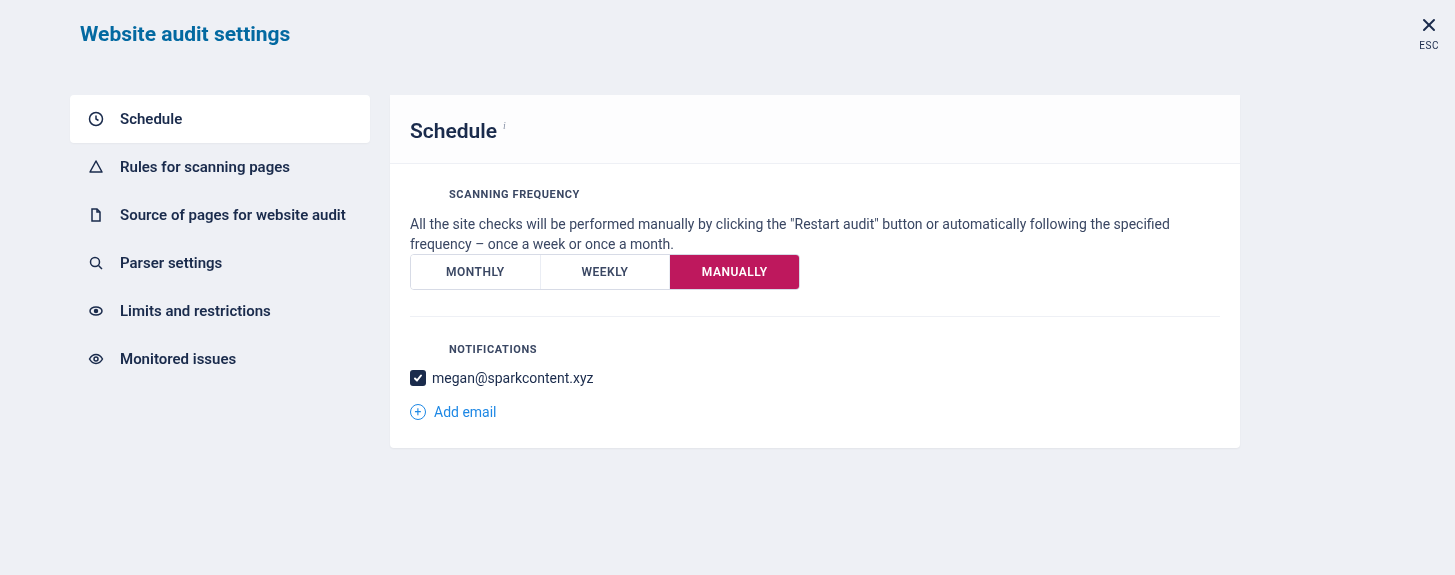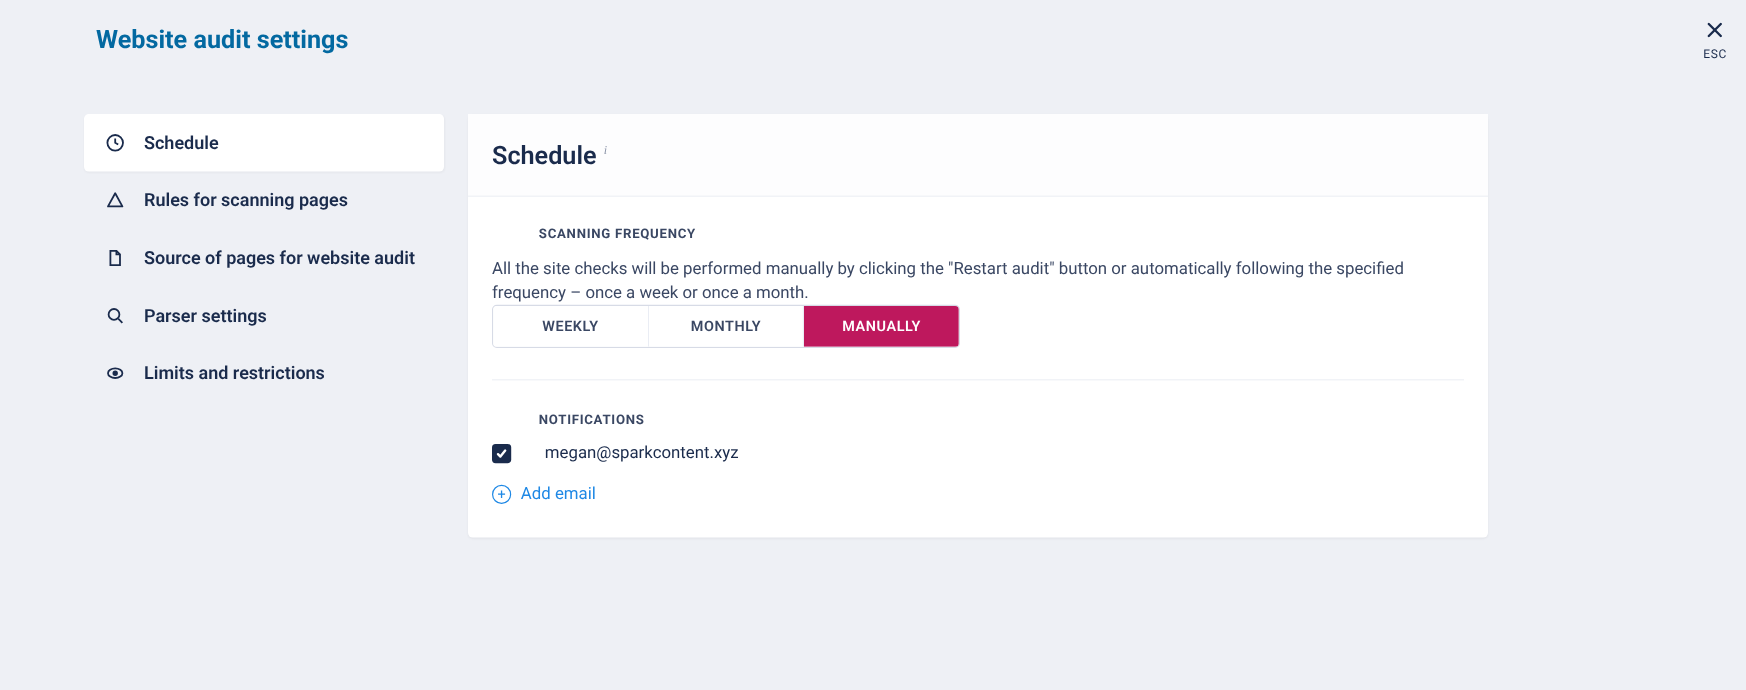--- a/index.html
+++ b/index.html
@@ -141,21 +141,21 @@
     color: #ffffff;
   }
   .divider {
     height: 1px;
     background: #eef0f5;
     margin: 26px 0;
   }
   .email-row {
     display: flex;
     align-items: center;
-    gap: 28px;
+    gap: 6px;
     margin-bottom: 18px;
   }
   .chk {
     width: 16px;
     height: 16px;
     background: #1a2b4c;
     border-radius: 3px;
     display: flex;
     align-items: center;
     justify-content: center;
@@ -246,36 +246,45 @@
     <span class="icon">
       <svg width="16" height="16" viewBox="0 0 16 16" fill="none" stroke="#1a2b4c" stroke-width="1.5">
           <ellipse cx="8" cy="8" rx="6" ry="4"></ellipse>
           <circle cx="8" cy="8" r="1.5" fill="#1a2b4c"></circle>
         </svg>
     </span>
     <span>Limits and restrictions</span>
   </div>
 
 
+  <div class="sidebar-item">
+    <span class="icon">
+      <svg width="16" height="16" viewBox="0 0 16 16" fill="none" stroke="#1a2b4c" stroke-width="1.5">
+          <path d="M1.5 8s2.5-4.5 6.5-4.5S14.5 8 14.5 8s-2.5 4.5-6.5 4.5S1.5 8 1.5 8z"></path>
+          <circle cx="8" cy="8" r="2"></circle>
+        </svg>
+    </span>
+    <span>Monitored issues</span>
+  </div>
 
 </div>
 
 <div class="panel">
   <div class="panel-header">
     <h2>Schedule</h2>
     <span class="info-i">i</span>
   </div>
   <div class="panel-body">
 
     <div class="section-label">SCANNING FREQUENCY</div>
     <div class="section-desc">All the site checks will be performed manually by clicking the "Restart audit" button or automatically following the specified frequency – once a week or once a month.</div>
 
     <div class="seg-group">
+      <div class="seg-btn">MONTHLY</div>
       <div class="seg-btn">WEEKLY</div>
-      <div class="seg-btn">MONTHLY</div>
       <div class="seg-btn active">MANUALLY</div>
     </div>
 
     <div class="divider"></div>
 
     <div class="section-label">NOTIFICATIONS</div>
 
     <div class="email-row">
       <div class="chk">
         <svg width="10" height="10" viewBox="0 0 10 10" fill="none" stroke="#ffffff" stroke-width="2" stroke-linecap="round" stroke-linejoin="round">

